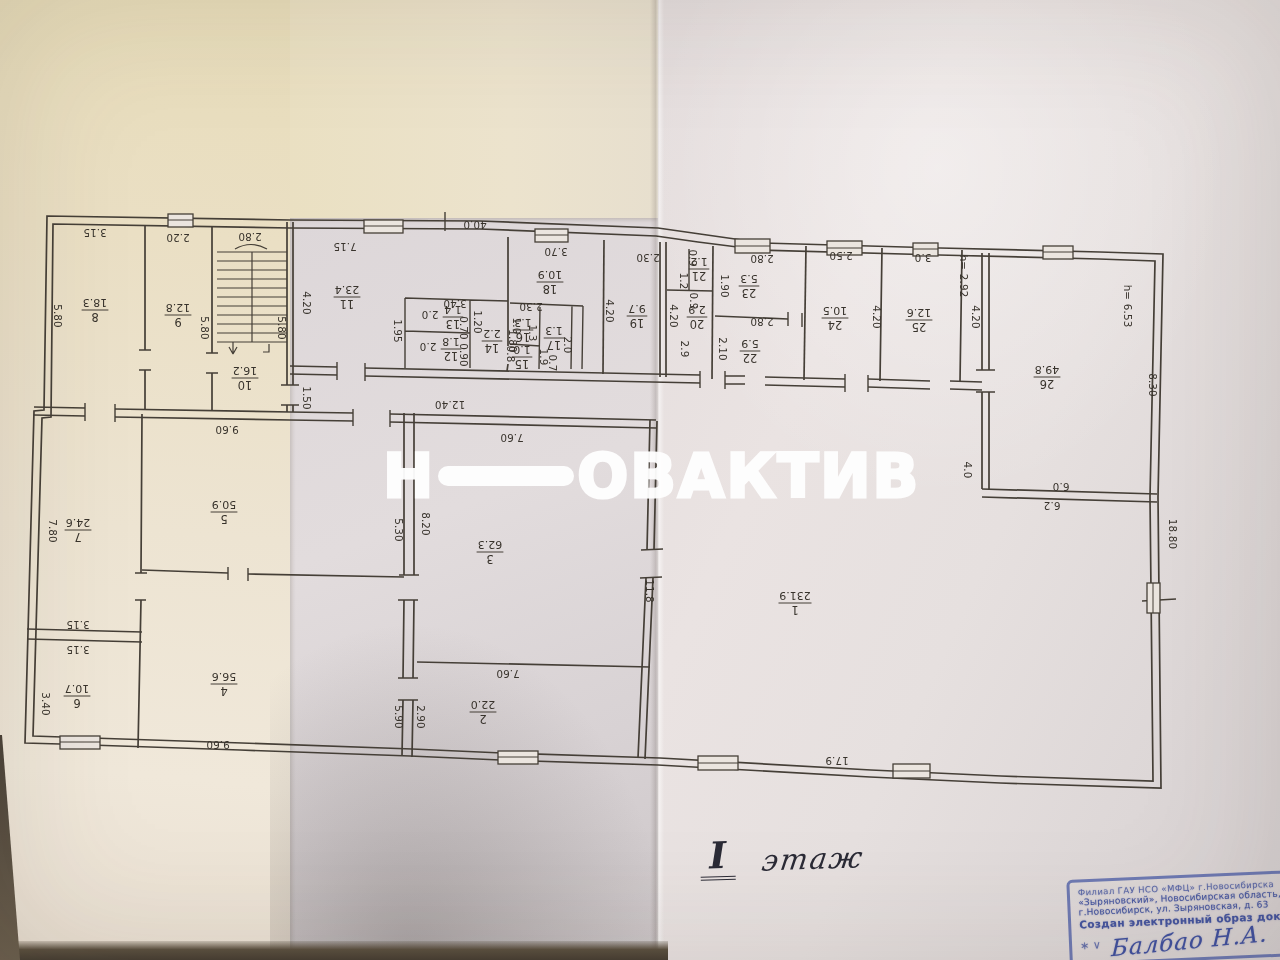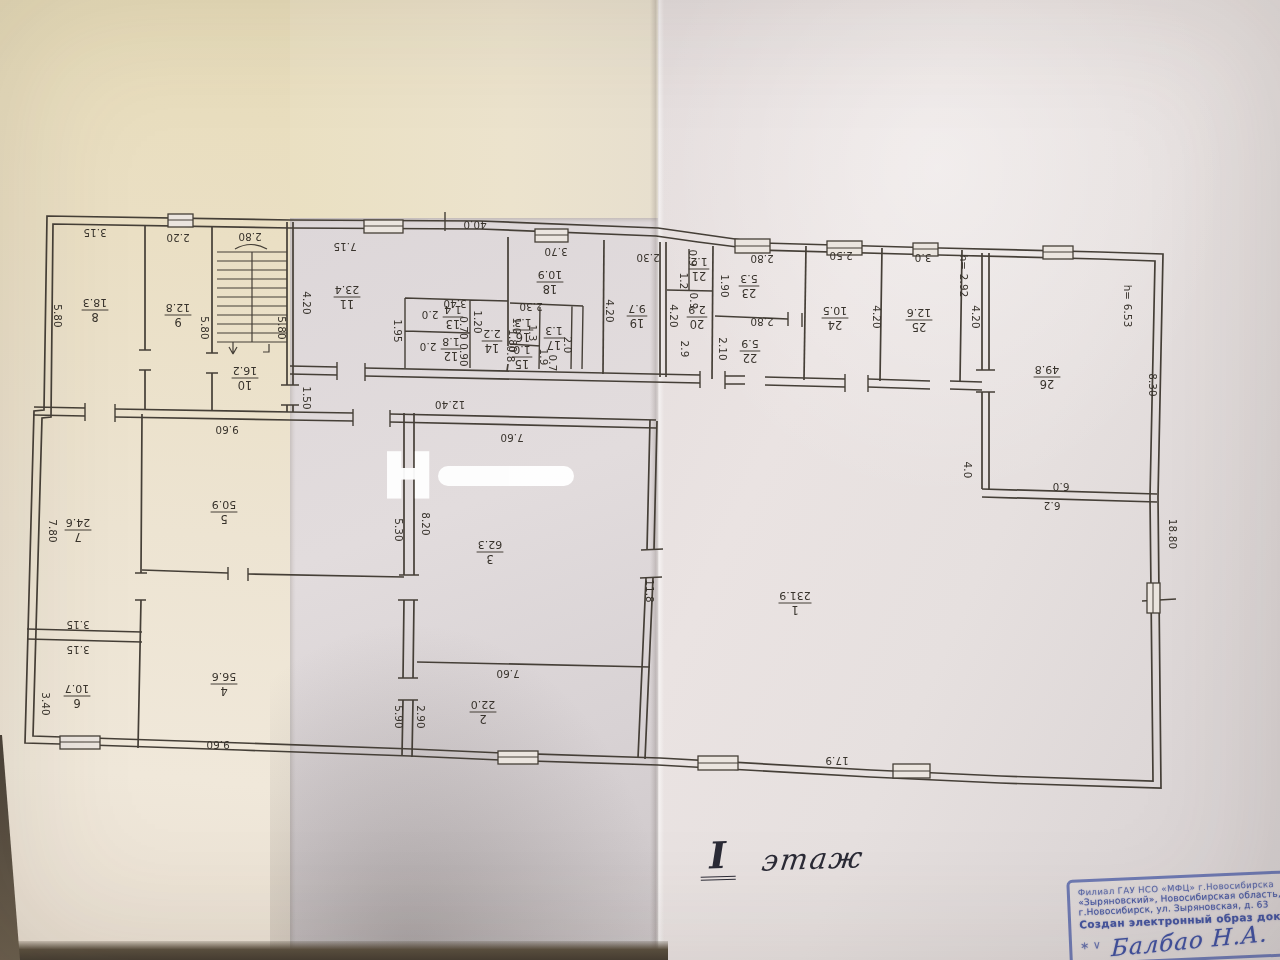--- a/index.html
+++ b/index.html
@@ -384,20 +384,21 @@
         <text class="dim" transform="translate(78 624) rotate(180)" text-anchor="middle" dy="3.5">3.15</text>
         <text class="dim" transform="translate(78 649) rotate(180)" text-anchor="middle" dy="3.5">3.15</text>
         <text class="dim" transform="translate(45 704) rotate(90)" text-anchor="middle" dy="3.5">3.40</text>
         <text class="dim" transform="translate(218 744) rotate(180)" text-anchor="middle" dy="3.5">9.60</text>
       </g>
   </svg>
 
   <div class="watermark">
     <span class="wm-letter">Н</span>
     <span class="wm-dash"></span>
+    <span class="wm-letter">ОВАКТИВ</span>
   </div>
 
   <div class="floor-note">
     <span class="numeral">I</span>
     <span class="word">этаж</span>
   </div>
 
   <div class="stamp">
     <div class="s1">Филиал ГАУ НСО «МФЦ» г.Новосибирска</div>
     <div class="s2">«Зыряновский», Новосибирская область,</div>

